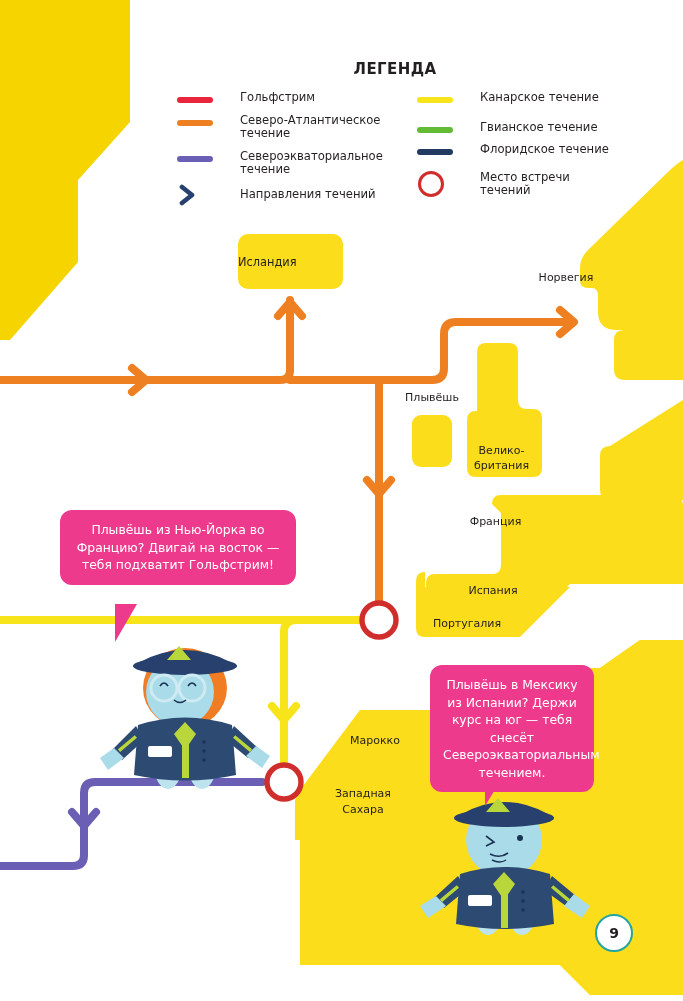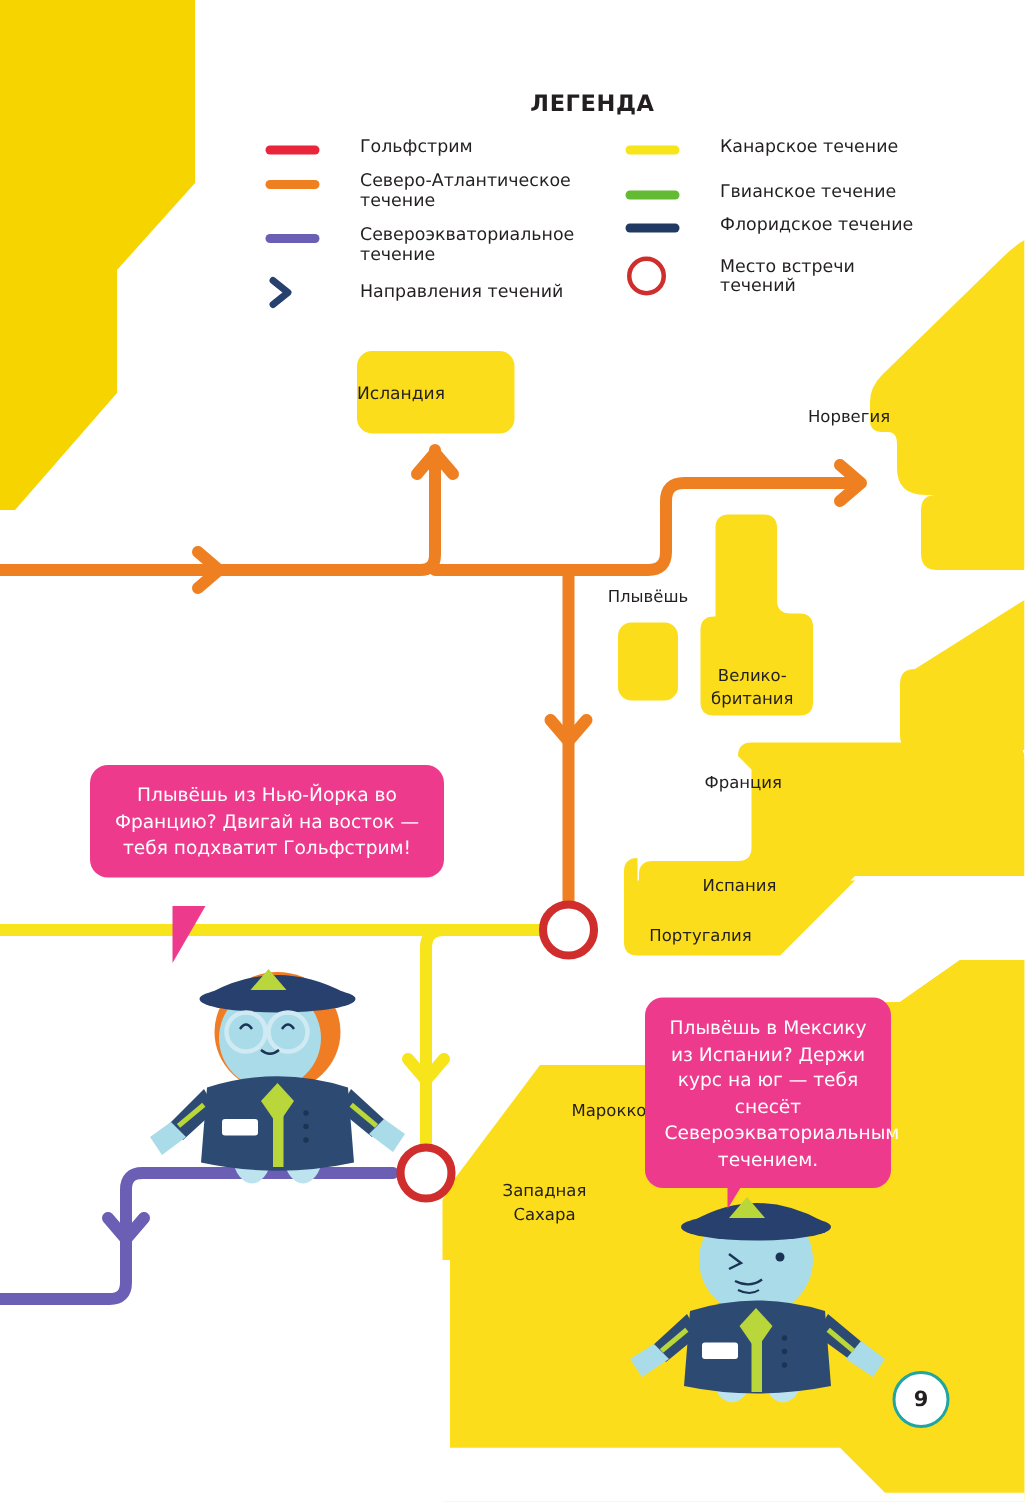--- a/index.html
+++ b/index.html
@@ -231,21 +231,21 @@
 
   <div class="lbl" style="left:464px;top:444px;width:75px;">Велико-</div>
   <div class="lbl" style="left:464px;top:459px;width:75px;">британия</div>
 
   <div class="lbl" style="left:458px;top:515px;width:75px;">Франция</div>
 
   <div class="lbl" style="left:457px;top:584px;width:72px;text-align:center;">Испания</div>
 
   <div class="lbl" style="left:422px;top:617px;width:90px;">Португалия</div>
 
-  <div class="lbl" style="left:368px;top:734px;width:76px;">Марокко</div>
+  <div class="lbl" style="left:337px;top:734px;width:76px;">Марокко</div>
 
   <div class="lbl" style="left:324px;top:787px;width:78px;">Западная</div>
   <div class="lbl" style="left:324px;top:803px;width:78px;">Сахара</div>
 
   <div class="tail" id="tail1"></div>
   <div class="bubble" id="bubble1">Плывёшь из Нью-Йорка во Францию? Двигай на восток — тебя подхватит Гольфстрим!</div>
 
   <div class="tail" id="tail2"></div>
   <div class="bubble" id="bubble2">Плывёшь в Мексику из Испании? Держи курс на юг — тебя снесёт Североэкваториальным течением.</div>
 

